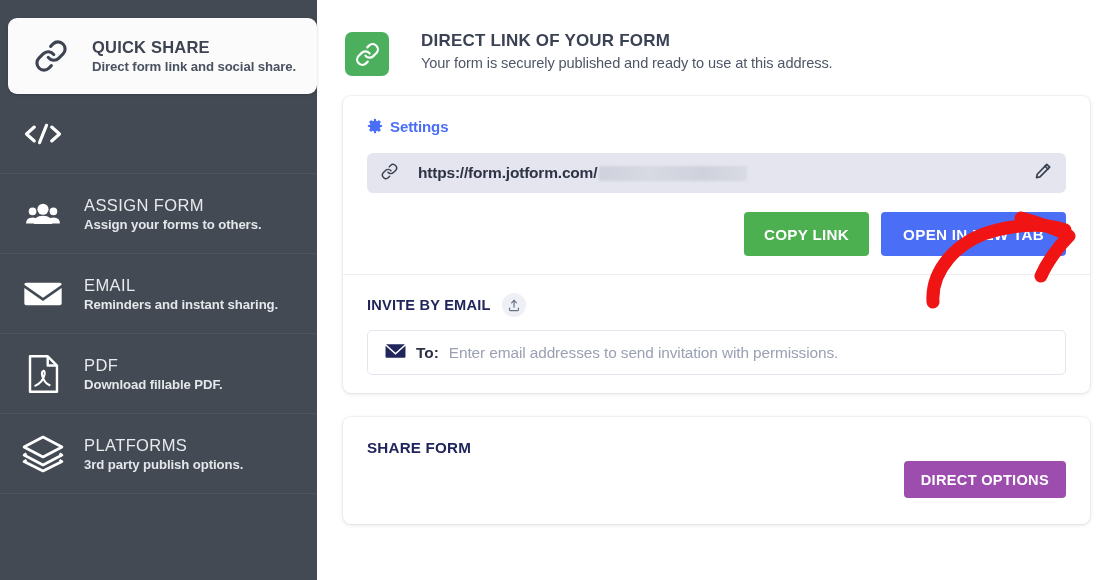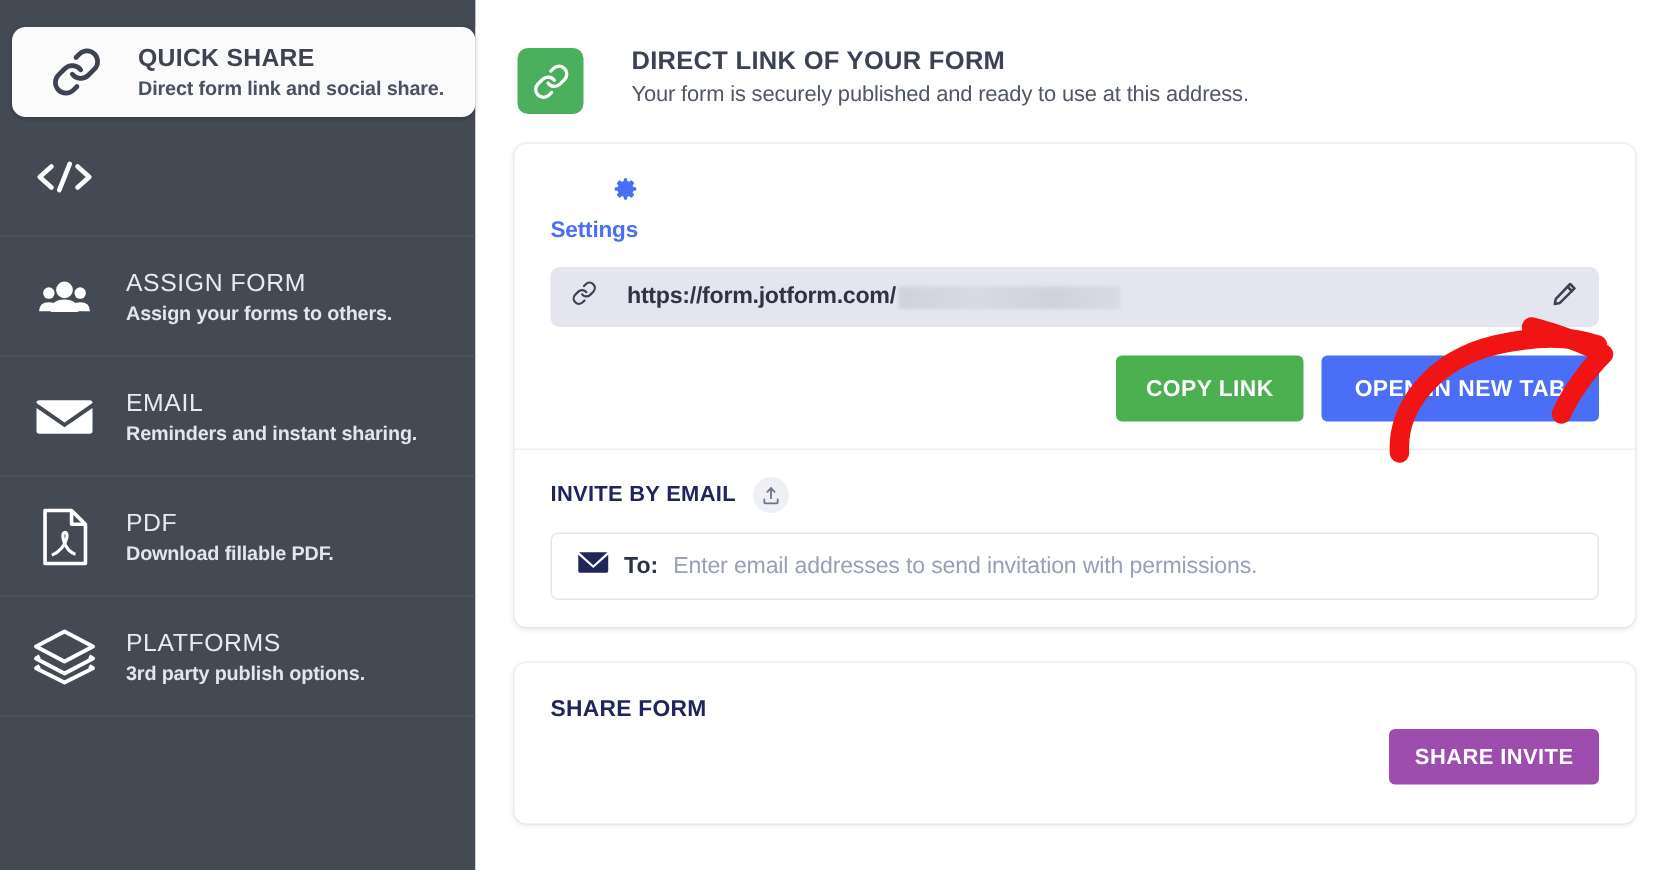--- a/index.html
+++ b/index.html
@@ -40,21 +40,21 @@
   .nav-sub {
     font-size: 13.2px; color: #e3e6ea; font-weight: 700;
     letter-spacing: -.1px;
   }
   
   .nav-item.active {
     background: #fbfbfc;
     border-radius: 9px 9px 9px 9px;
     margin: 0 0 0 8px;
     width: 309px;
-    height: 60px;
+    height: 76px;
     border-bottom: none;
     box-shadow: 0 1px 3px rgba(0,0,0,.18);
     z-index: 3;
   }
   .nav-item.active .nav-title { color:#3d4350; font-weight: 700; font-size: 16.5px; letter-spacing:.2px;}
   .nav-item.active .nav-sub { color:#4a5160; font-weight:700; }
   .nav-item.active .ico { color: #3d4350; }
 
   
   .main {
@@ -93,22 +93,22 @@
     font-size: 14.6px; font-weight: 700; color: #20255c; letter-spacing: .2px;
   }
   .pill {
     display:inline-flex; align-items:center; gap:7px;
     border: 1.6px solid #7ed092; background: #effaf1;
     color: #3fae5a; border-radius: 999px;
     padding: 6px 15px 6px 12px;
     font-size: 14.3px; font-weight: 400;
   }
   .settings-link {
-    display:inline-flex; align-items:flex-end; gap:7px;
-    color: #4a6ef5; font-size: 15px; font-weight: 700; letter-spacing:-.1px;flex-direction:column;
+    display:inline-flex; align-items:flex-start; gap:7px;
+    color: #4a6ef5; font-size: 15px; font-weight: 700; letter-spacing:-.1px;
   }
 
   .url-bar {
     margin-top: 16px;
     background: #e4e5ee;
     border-radius: 6px;
     height: 40px;
     display:flex; align-items:center;
     padding: 0 14px 0 14px;
     gap: 20px;
@@ -341,21 +341,21 @@
         </span>
         <span class="to-label">To:</span>
         <span class="to-placeholder">Enter email addresses to send invitation with permissions.</span>
       </div>
     </section>
 
     <section class="card share-card">
       <div>
         <div class="share-title">SHARE FORM</div>
       </div>
-      <button class="btn-purple">SHARE INVITE</button>
+      <button class="btn-purple">DIRECT OPTIONS</button>
     </section>
 
     <div class="arrow-overlay">
       <svg width="200" height="120" viewBox="0 0 200 120" fill="none">
         <path d="M20 92 C18 62, 42 30, 84 20 C110 14, 134 14, 152 20" stroke="#f01414" stroke-width="13" stroke-linecap="round" fill="none"></path>
         <path d="M108 8 C124 12, 146 20, 156 26 C146 36, 134 52, 128 66" stroke="#f01414" stroke-width="13" stroke-linecap="round" stroke-linejoin="round" fill="none"></path>
       </svg>
     </div>
 
   </main>

